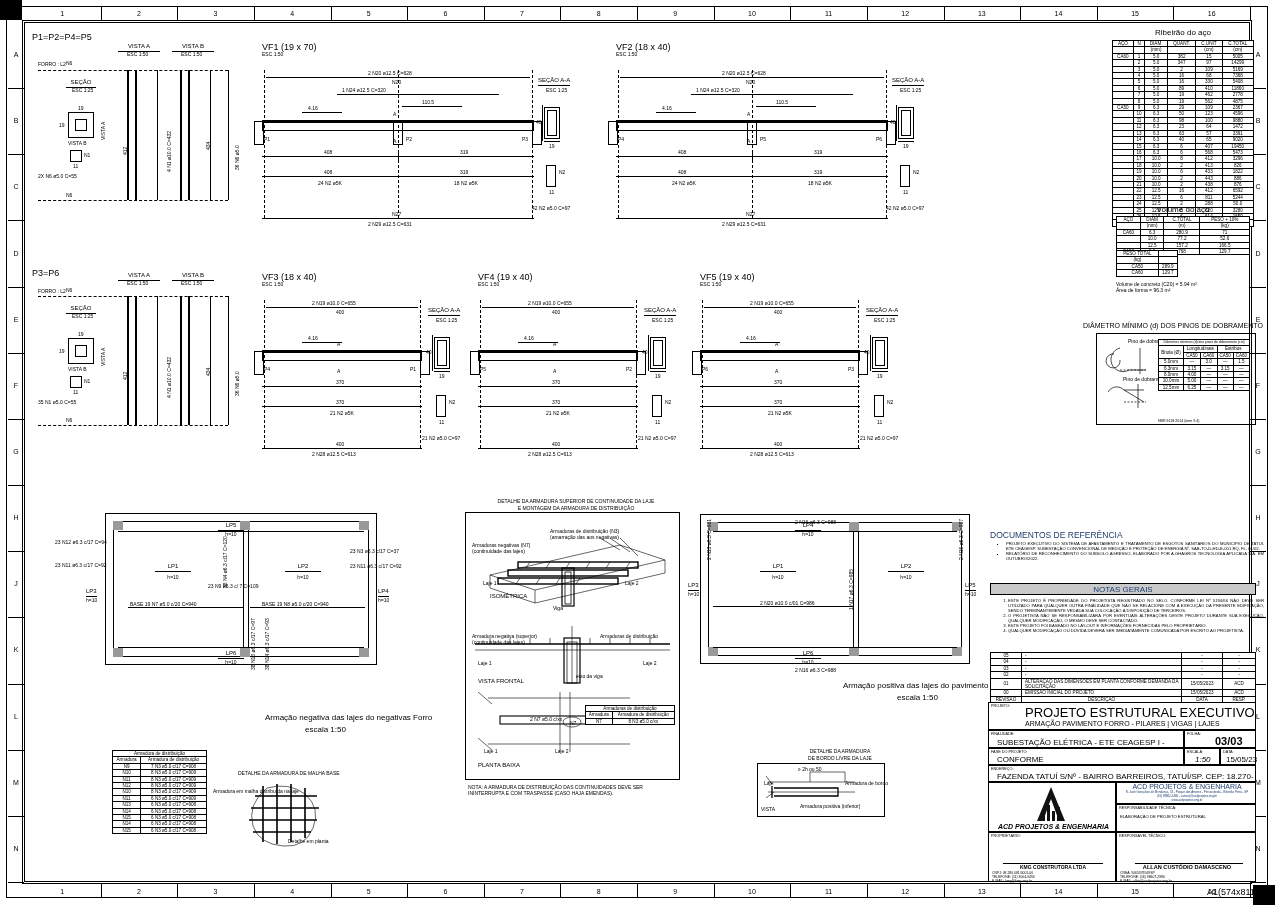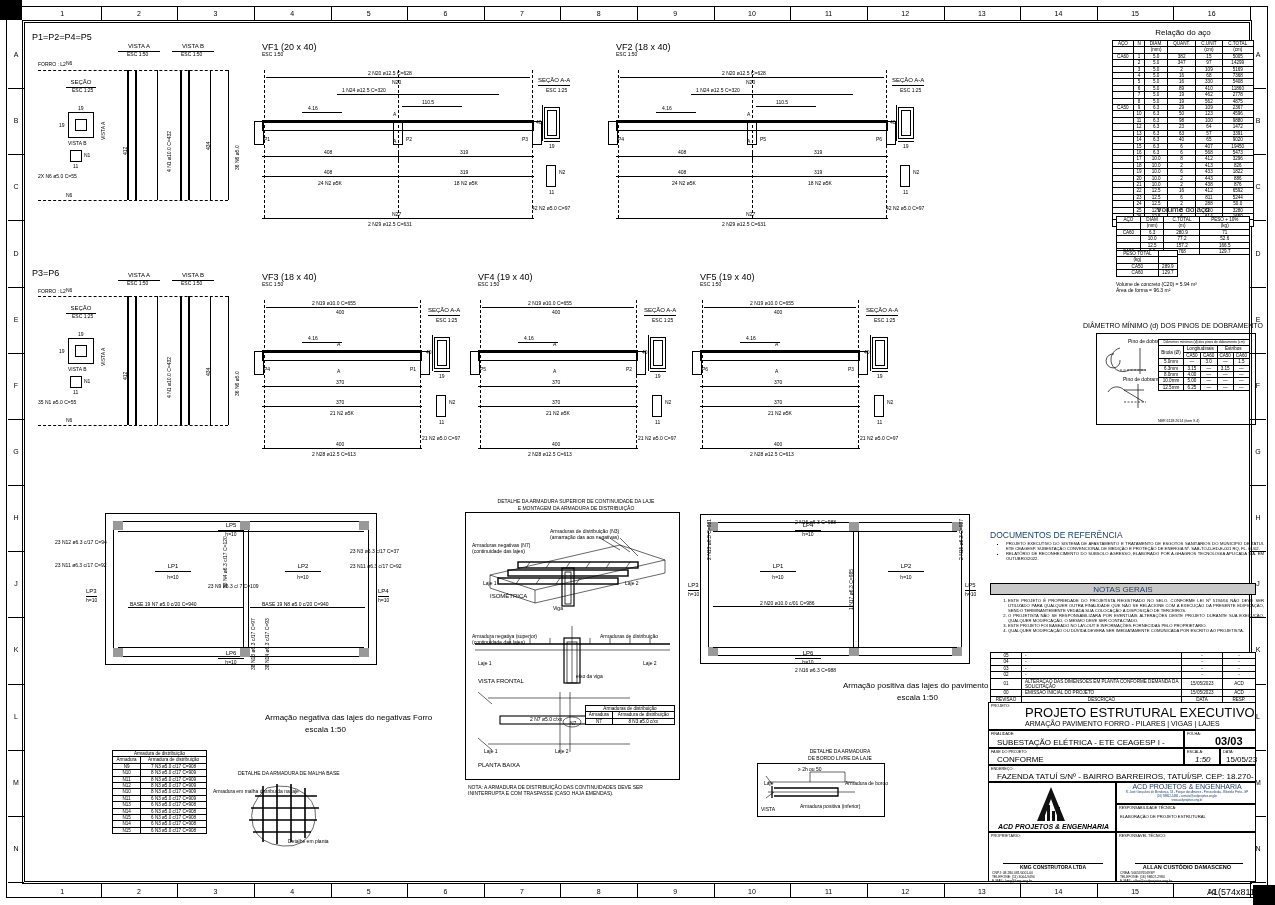--- a/index.html
+++ b/index.html
@@ -259,21 +259,21 @@
     <div class="ln vl" style="left:228px;top:296px;height:129px;"></div>
     <div class="t vert" style="left:122px;top:380px;">412</div>
     <div class="t vert" style="left:166px;top:398px;">4 N1 ø10.0 C=432</div>
     <div class="t vert" style="left:205px;top:376px;">434</div>
     <div class="t vert" style="left:234px;top:396px;">36 N6 ø5.0</div>
     <div class="t" style="left:66px;top:287px;">N6</div>
     <div class="t" style="left:66px;top:417px;">N6</div>
   </div>
 
   <div id="beams-layer">
-      <div class="t9" style="left: 262px; top: 42px;">VF1 (20 x 40)</div>
+      <div class="t9" style="left: 262px; top: 42px;">VF1 (19 x 70)</div>
       <div class="t" style="left: 262px; top: 51px;">ESC 1:50</div>
       <div class="ln" style="left: 262px; top: 120px; width: 272px; height: 3px; background: rgb(0, 0, 0);"></div>
       <div class="box" style="left: 262px; top: 120px; width: 272px; height: 11px;"></div>
       <div class="box" style="left: 254px; top: 121px; width: 10px; height: 24px;"></div>
       <div class="box" style="left: 532px; top: 121px; width: 10px; height: 24px;"></div>
       <div class="t" style="left: 264px; top: 136px;">P1</div>
       <div class="t" style="left: 522px; top: 136px;">P3</div>
       <div class="box" style="left: 393px; top: 121px; width: 10px; height: 24px;"></div>
       <div class="t" style="left: 406px; top: 136px;">P2</div>
       <div class="dash-v" style="left: 398px; top: 70px; height: 148px;"></div>
@@ -469,21 +469,21 @@
       <div class="t" style="left: 877px; top: 373px;">19</div>
       <div class="ln" style="left: 870px; top: 335px; width: 1px; height: 36px;"></div>
       <div class="ln" style="left: 872px; top: 371px; width: 16px; height: 1px;"></div>
       <div class="box" style="left: 874px; top: 395px; width: 10px; height: 22px;"></div>
       <div class="t" style="left: 887px; top: 399px;">N2</div>
       <div class="t" style="left: 877px; top: 419px;">11</div>
       <div class="t" style="left: 860px; top: 435px;">21 N2 ø5.0 C=97</div>
     </div>
 
   <div style="position:absolute;left:1108px;top:28px;width:150px;">
-    <div class="tbl-title">Relação do aço</div>
+    <div class="tbl-title">Ribeirão do aço</div>
   </div>
   <table class="tbl" id="tbl-schedule" style="left:1112px;top:40px;width:142px;">
       <tbody>
         <tr>
           <th>AÇO</th>
           <th>N</th>
           <th>DIAM.</th>
           <th>QUANT.</th>
           <th>C.UNIT</th>
           <th>C.TOTAL</th>

